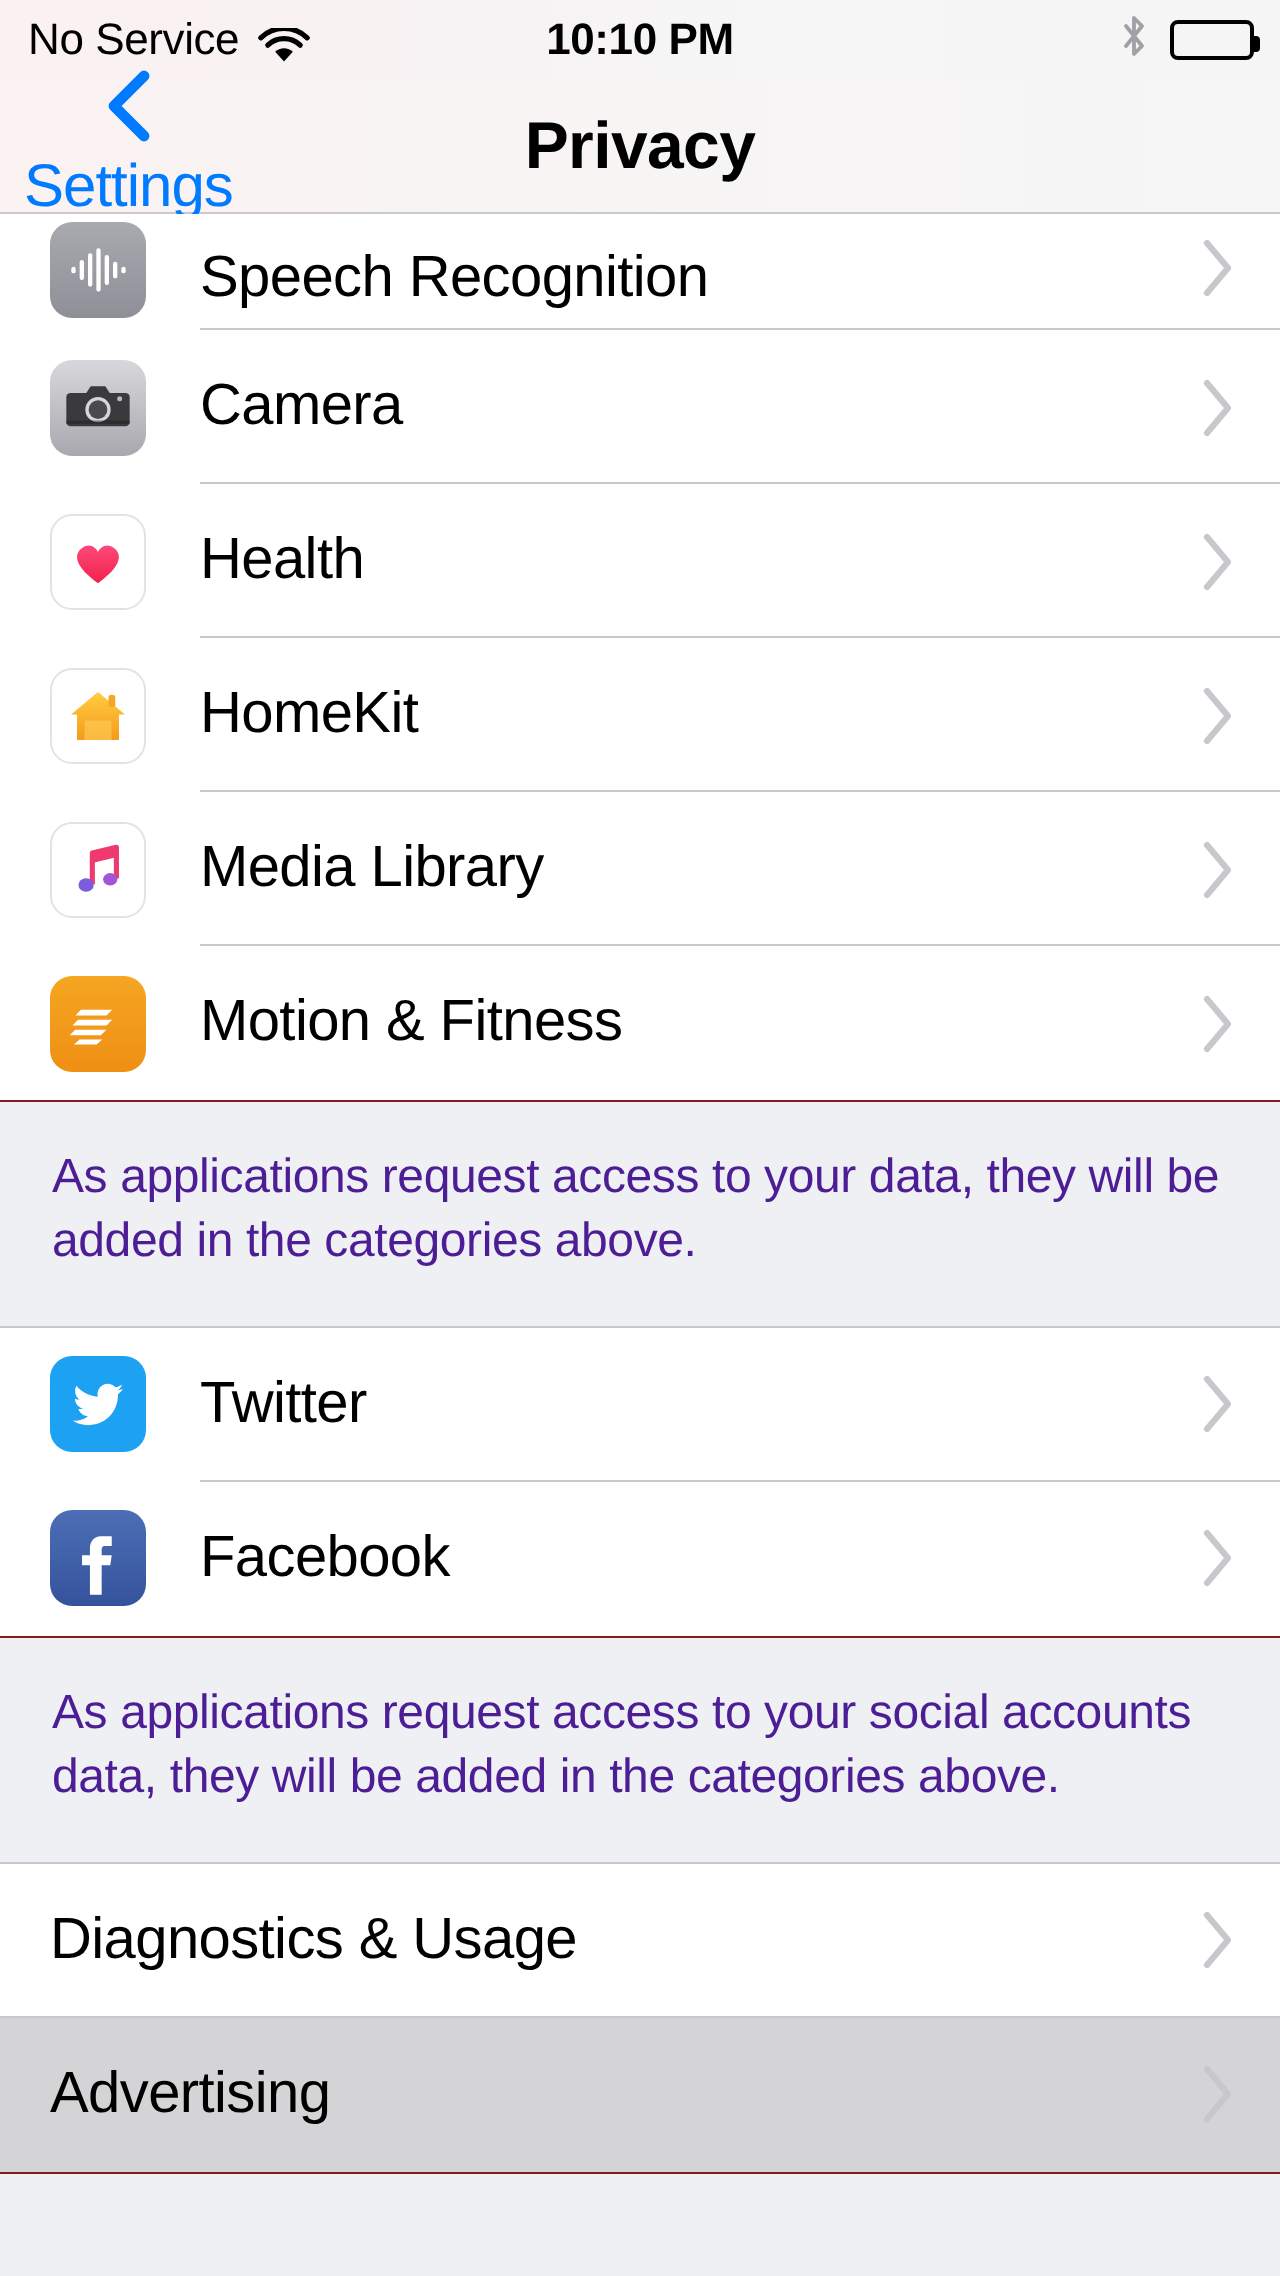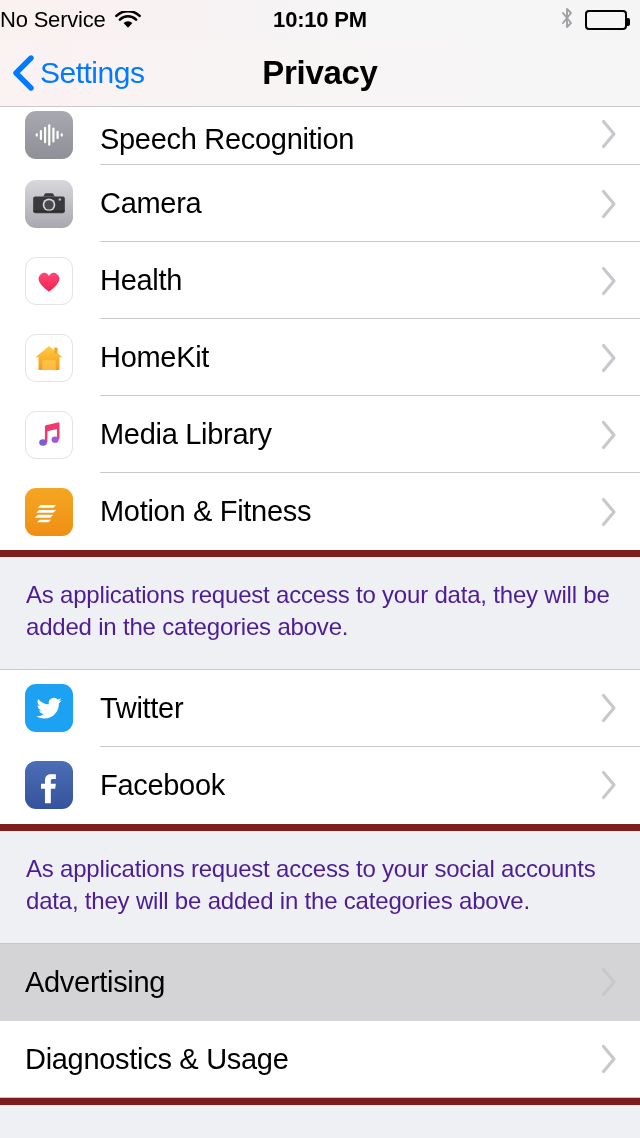--- a/index.html
+++ b/index.html
@@ -11,46 +11,46 @@
     overflow: hidden;
   }
   #screen { position: relative; width: 640px; height: 1138px; background: #eff0f4; }
 
   
   .statusbar {
     position: relative; height: 40px; width: 100%;
     background: linear-gradient(to right, #fbf1f1 0%, #f7f2f3 35%, #f6f6f7 60%, #f5f5f6 100%);
     display: flex; align-items: center;
   }
-  .sb-left { position: absolute; left: 0; display: flex; align-items: center; gap: 9px; }
+  .sb-left { position: absolute; left: 14px; display: flex; align-items: flex-end; gap: 9px; }
   .sb-carrier { font-size: 22px; color: #000; letter-spacing: -0.2px; }
   .sb-center { position: absolute; left: 0; right: 0; text-align: center; font-size: 22px; font-weight: bold; color: #000; letter-spacing: -0.2px; }
   .sb-right { position: absolute; right: 13px; display: flex; align-items: center; gap: 11px; }
   .wifi { width: 26px; height: 19px; position: relative; }
   .batt-shell { width: 42px; height: 20px; border: 2px solid #000; border-radius: 4px; position: relative; padding: 2px; }
   .batt-fill { height: 100%; background: #000; border-radius: 1.5px; }
   .batt-cap { position: absolute; right: -5px; top: 6px; width: 3px; height: 8px; background: #000; border-radius: 0 2px 2px 0; }
 
   
   .navbar {
     position: relative; height: 67px; width: 100%;
     background: linear-gradient(to right, #fbf2f2 0%, #f8f4f4 40%, #f6f6f7 100%);
     border-bottom: 1px solid #c9c9cc;
     display: flex; align-items: center;
   }
-  .nav-back { position: absolute; left: 12px; display: flex; align-items: center; gap: 6px; cursor: pointer; }
+  .nav-back { position: absolute; left: 12px; display: flex; align-items: center; gap: 6px; cursor: pointer; flex-direction: column; }
   .chev-back { width: 22px; height: 36px; flex: 0 0 auto; }
   .nav-back-label { font-size: 30px; color: #007aff; letter-spacing: -0.5px; }
   .nav-title { position: absolute; left: 0; right: 0; text-align: center; font-size: 33px; font-weight: bold; color: #000; letter-spacing: -0.3px; }
 
   
   .content { position: relative; width: 100%; height: 1031px; background: #eff0f4; overflow: hidden; }
   .group { background: #ffffff; position: relative; }
   .group.top-edge { border-top: 1px solid #c9c9cc; }
-  .group.bot-edge { border-bottom: 7px solid #7f1d1d; }
+  .group.bot-edge { border-bottom: 1px solid #7f1d1d; }
 
   .row {
     position: relative; display: flex; align-items: center;
     height: 77px; background: #fff; padding-left: 25px; cursor: pointer;
   }
   .row.pressed { background: #d4d4d6; }
   .row.partial { height: 58px; align-items: flex-end; padding-bottom: 9px; }
   .row-icon { width: 48px; height: 48px; flex: 0 0 48px; margin-right: 27px; position: relative; }
   .row.partial .row-icon { margin-bottom: -3px; }
   .row-label { font-size: 29px; color: #000; letter-spacing: -0.3px; flex: 1 1 auto; }
@@ -265,30 +265,30 @@
             </span>
           </span>
           <span class="row-label">Facebook</span>
           <span class="chev-fwd"><svg viewBox="0 0 17 30" width="17" height="30">
               <path d="M2.5 2.5 L13 15 L2.5 27.5" stroke="#c7c7cc" stroke-width="3.1" fill="none" stroke-linecap="round" stroke-linejoin="round"></path>
             </svg></span>
         </div>
       </div>
       <div class="note">As applications request access to your social accounts data, they will be added in the categories above.</div>
       <div class="group top-edge bot-edge">
+        <div class="row noicon">
+          <span class="row-label">Diagnostics &amp; Usage</span>
+          <span class="chev-fwd"><svg viewBox="0 0 17 30" width="17" height="30">
+              <path d="M2.5 2.5 L13 15 L2.5 27.5" stroke="#c7c7cc" stroke-width="3.1" fill="none" stroke-linecap="round" stroke-linejoin="round"></path>
+            </svg></span>
+          <span class="sep"></span>
+        </div>
         <div class="row noicon pressed">
           <span class="row-label">Advertising</span>
           <span class="chev-fwd"><svg viewBox="0 0 17 30" width="17" height="30">
               <path d="M2.5 2.5 L13 15 L2.5 27.5" stroke="#c7c7cc" stroke-width="3.1" fill="none" stroke-linecap="round" stroke-linejoin="round"></path>
             </svg></span>
         </div>
-        <div class="row noicon">
-          <span class="row-label">Diagnostics &amp; Usage</span>
-          <span class="chev-fwd"><svg viewBox="0 0 17 30" width="17" height="30">
-              <path d="M2.5 2.5 L13 15 L2.5 27.5" stroke="#c7c7cc" stroke-width="3.1" fill="none" stroke-linecap="round" stroke-linejoin="round"></path>
-            </svg></span>
-          <span class="sep"></span>
-        </div>
       </div>
       <div class="spacer" style="height:120px"></div>
     </div>
 
 </div>
 
 </body></html>

